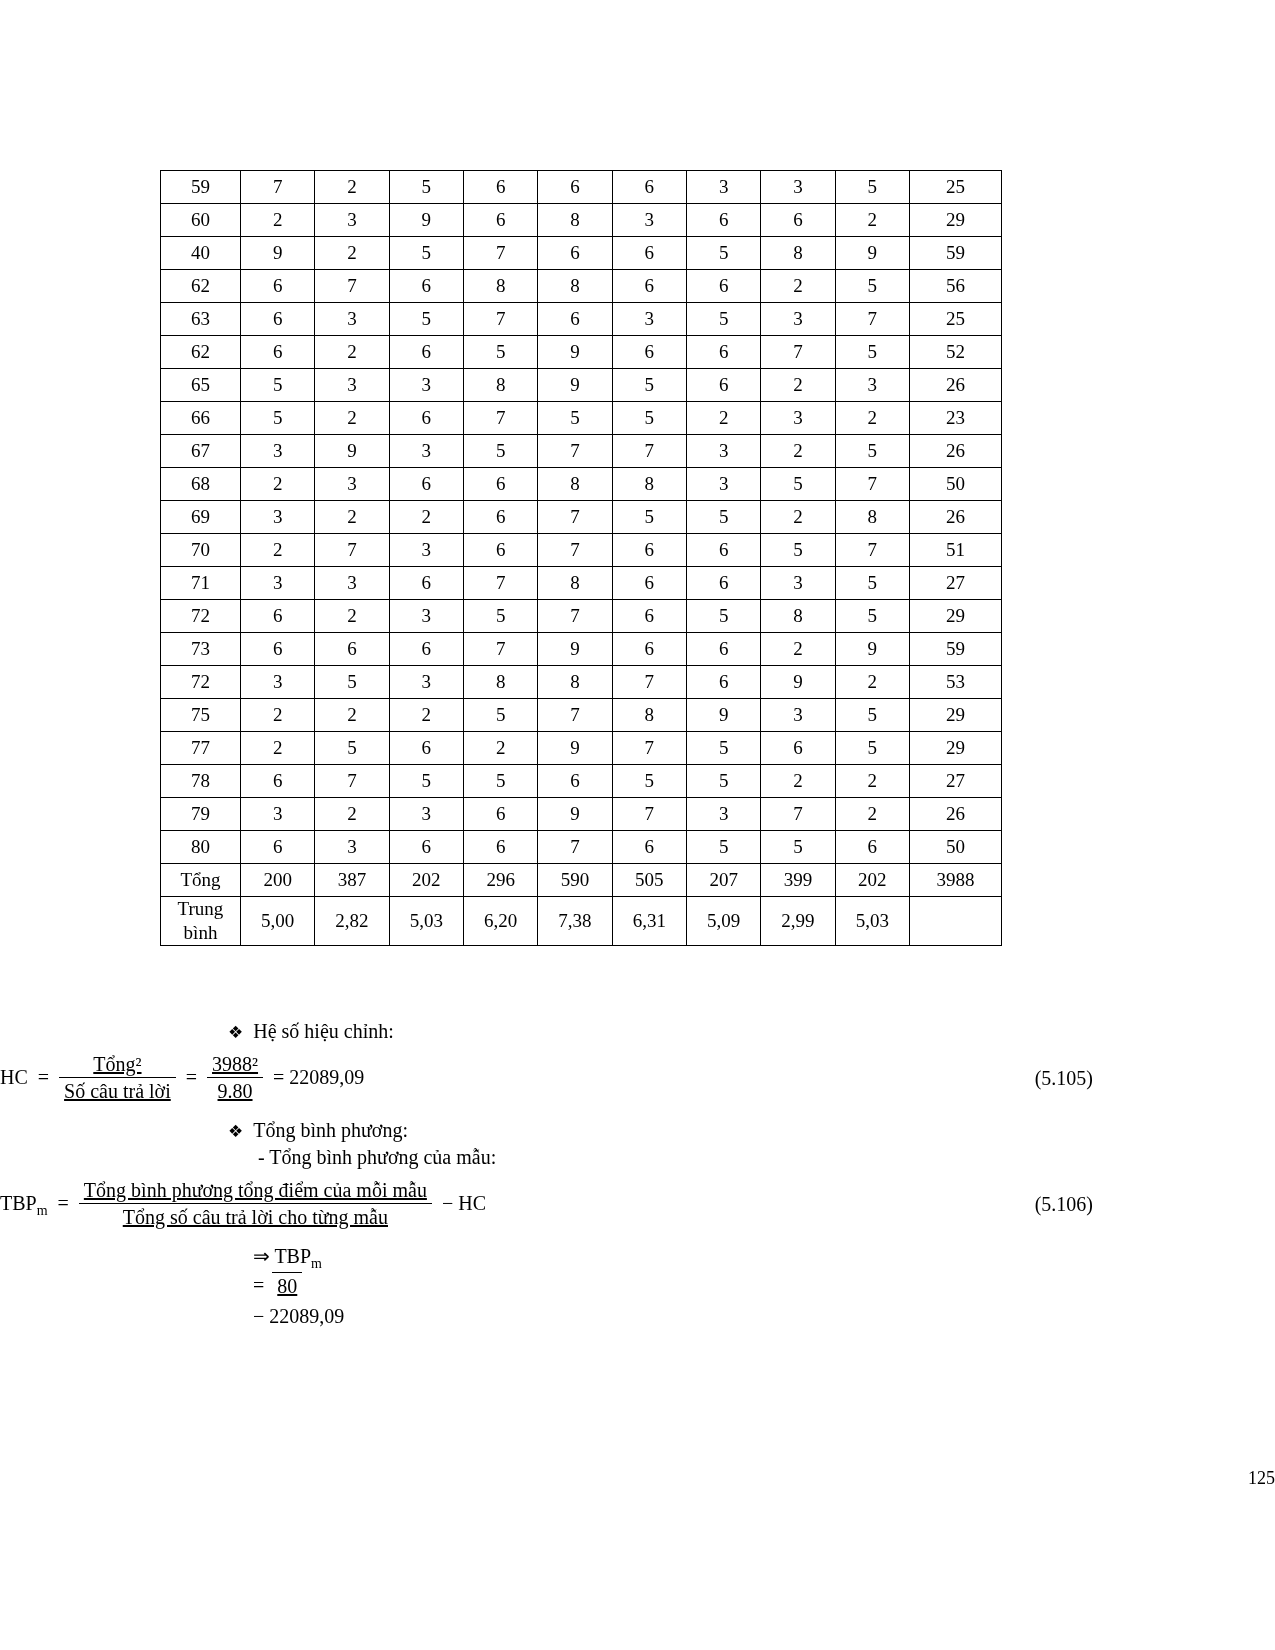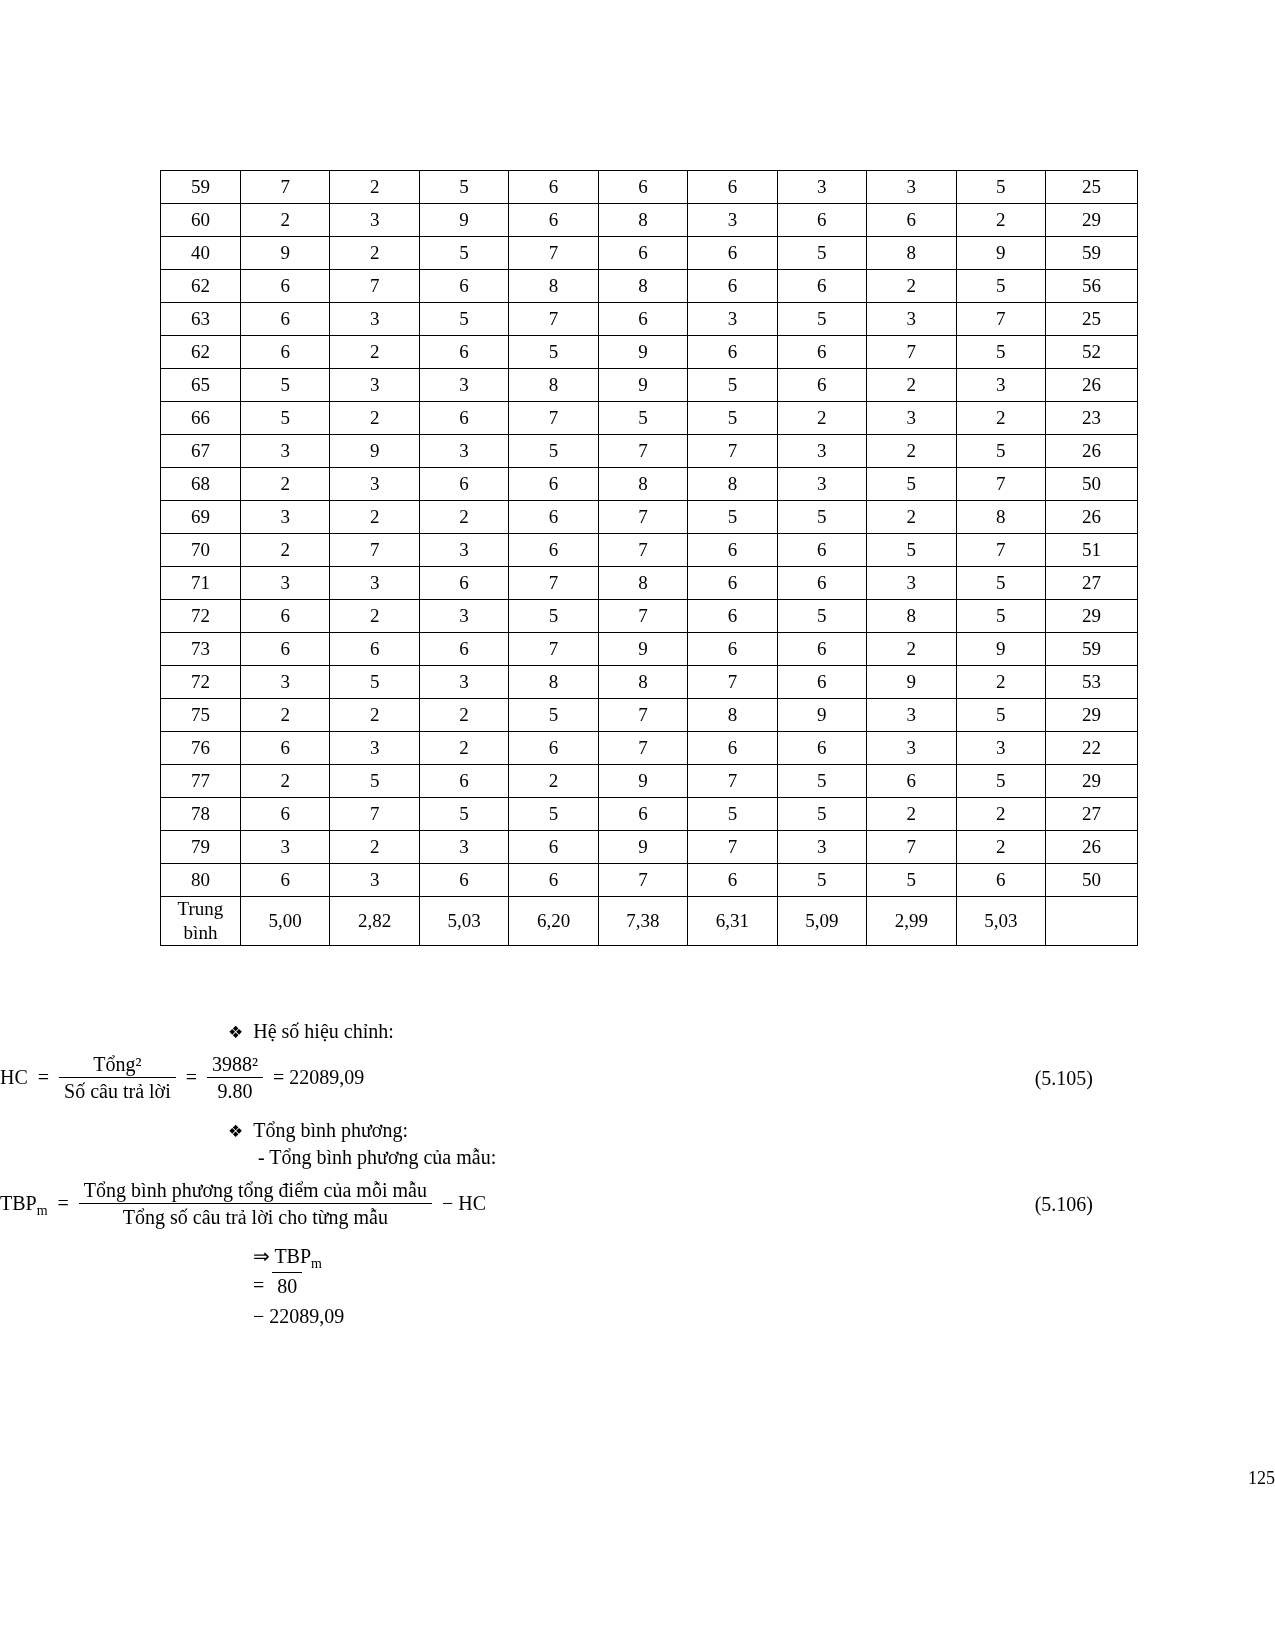--- a/index.html
+++ b/index.html
@@ -11,21 +11,21 @@
     font-family: "Liberation Serif", serif;
     color: #000000;
     overflow: hidden;
   }
 
   
   table.score-table {
     position: absolute;
     top: 170px;
     left: 160px;
-    width: 978px;
+    width: 842px;
     border-collapse: collapse;
     table-layout: fixed;
   }
   .score-table col.c-label { width: 80px; }
   .score-table col.c-last  { width: 92px; }
   .score-table td {
     border: 1px solid #000;
     text-align: center;
     vertical-align: middle;
     font-size: 19px;
@@ -46,21 +46,21 @@
   .heading-line .bullet { margin-right: 10px; font-size: 17px; }
   .sub-line { margin: 4px 0 0 258px; }
 
   .formula-row { position: relative; width: 100%; margin-top: 8px; }
   .formula-center {
     display: flex;
     justify-content: flex-start;
     align-items: center;
     gap: 10px;
   }
-  .frac { display: inline-flex; flex-direction: column; }
+  .frac { display: inline-flex; flex-direction: column; text-decoration: underline; }
   .frac .num, .frac .den { text-align: center; padding: 0 5px; line-height: 1.3; }
   .frac .den { border-top: 1.4px solid #000; }
   .eq-number {
     position: absolute;
     right: 182px;
     top: 50%;
     transform: translateY(-50%);
     margin-left: 31px;
   }
 
@@ -313,33 +313,20 @@
           <td>2</td>
           <td>5</td>
           <td>7</td>
           <td>8</td>
           <td>9</td>
           <td>3</td>
           <td>5</td>
           <td>29</td>
         </tr>
         <tr>
-          <td>76</td>
-          <td>6</td>
-          <td>3</td>
-          <td>2</td>
-          <td>6</td>
-          <td>7</td>
-          <td>6</td>
-          <td>6</td>
-          <td>3</td>
-          <td>3</td>
-          <td>22</td>
-        </tr>
-        <tr>
           <td>77</td>
           <td>2</td>
           <td>5</td>
           <td>6</td>
           <td>2</td>
           <td>9</td>
           <td>7</td>
           <td>5</td>
           <td>6</td>
           <td>5</td>
@@ -376,20 +363,33 @@
           <td>6</td>
           <td>3</td>
           <td>6</td>
           <td>6</td>
           <td>7</td>
           <td>6</td>
           <td>5</td>
           <td>5</td>
           <td>6</td>
           <td>50</td>
+        </tr>
+        <tr>
+          <td>Tổng</td>
+          <td>200</td>
+          <td>387</td>
+          <td>202</td>
+          <td>296</td>
+          <td>590</td>
+          <td>505</td>
+          <td>207</td>
+          <td>399</td>
+          <td>202</td>
+          <td>3988</td>
         </tr>
         <tr>
           <td>Trung bình</td>
           <td>5,00</td>
           <td>2,82</td>
           <td>5,03</td>
           <td>6,20</td>
           <td>7,38</td>
           <td>6,31</td>
           <td>5,09</td>

